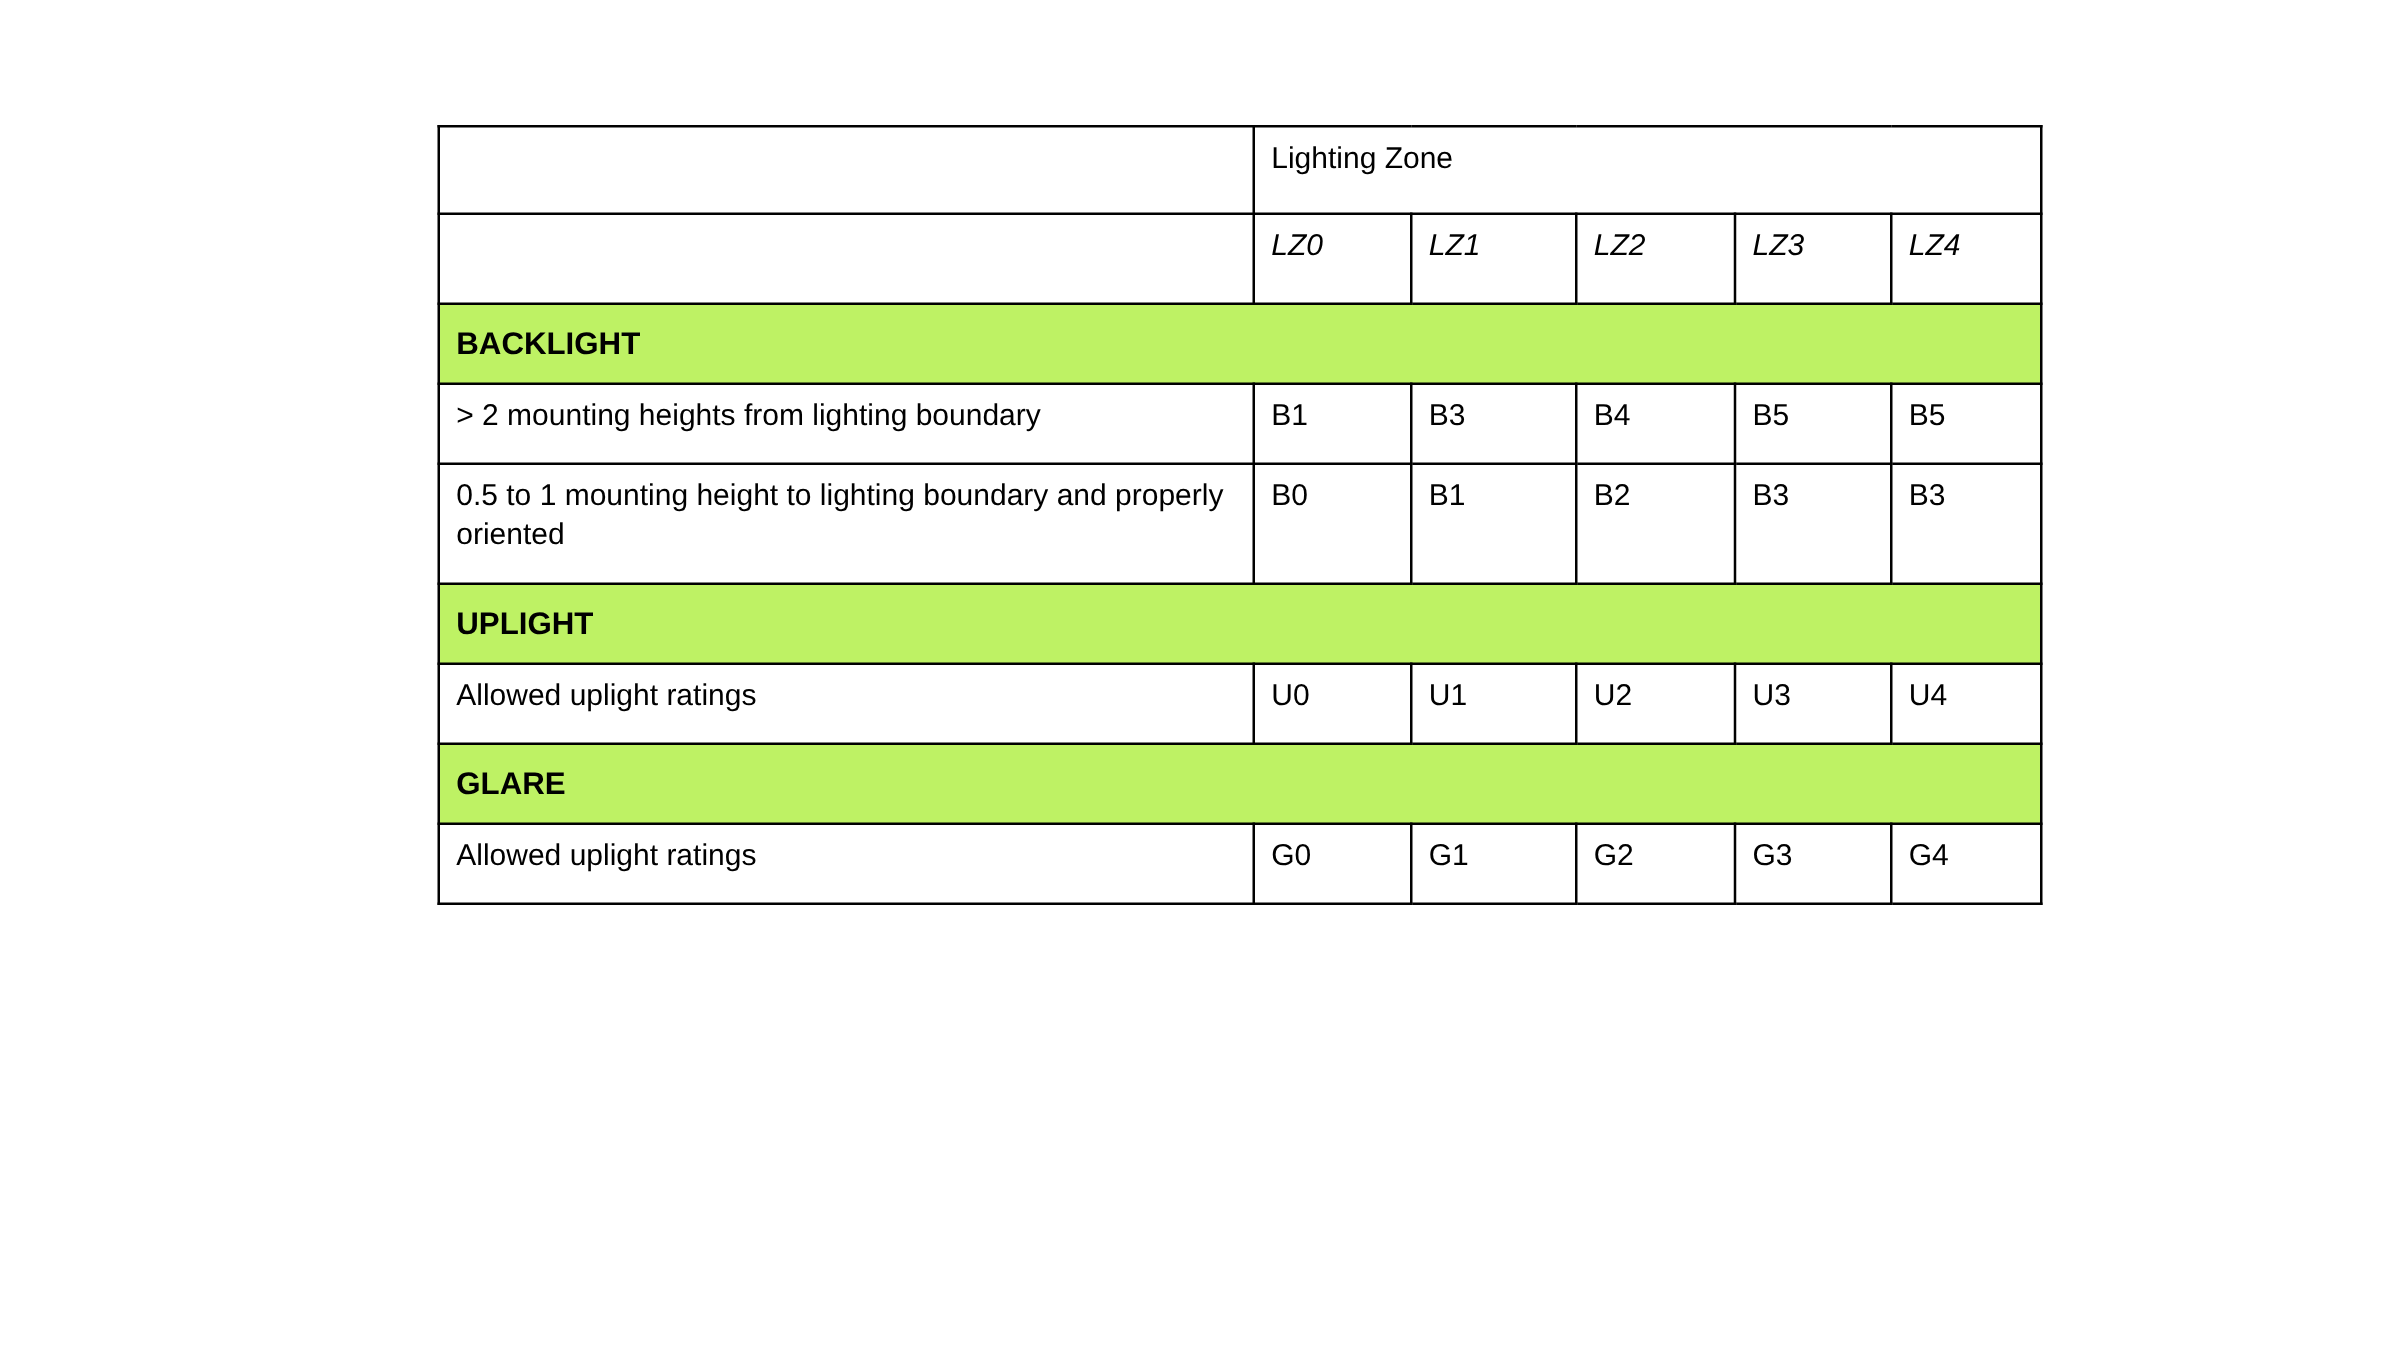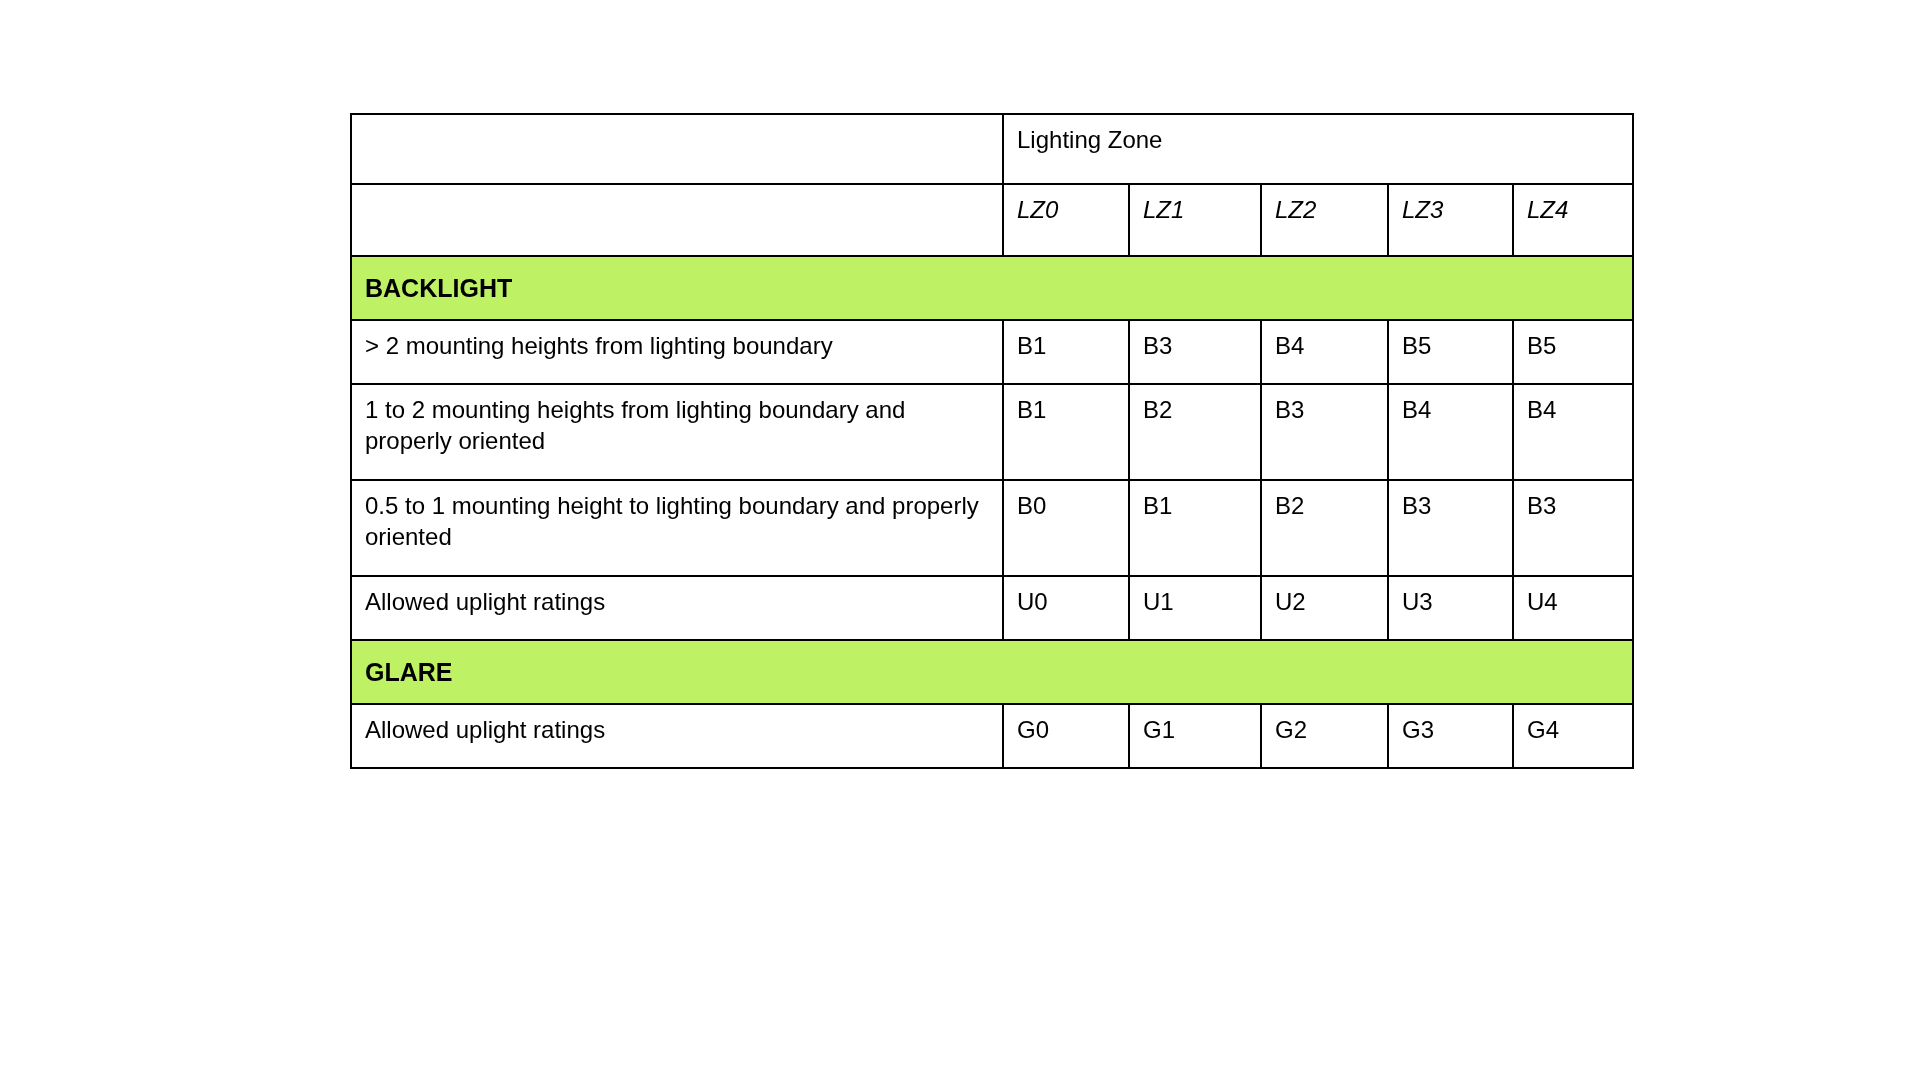--- a/index.html
+++ b/index.html
@@ -12,21 +12,21 @@
     height: 1080px;
     background: #ffffff;
     font-family: "Liberation Sans", sans-serif;
     color: #000000;
     overflow: hidden;
   }
 
   #table-wrap {
     position: absolute;
     left: 350px;
-    top: 113px;
+    top: 100px;
     width: 1014px;
   }
 
   table.bug-table {
     border-collapse: collapse;
     table-layout: fixed;
     width: 1282px;
   }
 
   table.bug-table col.desc-col  { width: 652px; }
@@ -131,36 +131,31 @@
       </tr>
       <tr class="row-1line">
         <td class="desc-cell">&gt; 2 mounting heights from lighting boundary</td>
         <td class="val-cell">B1</td>
         <td class="val-cell">B3</td>
         <td class="val-cell">B4</td>
         <td class="val-cell">B5</td>
         <td class="val-cell">B5</td>
       </tr>
       <tr class="row-2line">
-        <td class="desc-cell">1 to 2 mounting heights from lighting boundary and properly oriented</td>
-        <td class="val-cell">B1</td>
-        <td class="val-cell">B2</td>
-        <td class="val-cell">B3</td>
-        <td class="val-cell">B4</td>
-        <td class="val-cell">B4</td>
-      </tr>
-      <tr class="row-2line">
         <td class="desc-cell">0.5 to 1 mounting height to lighting boundary and properly oriented</td>
         <td class="val-cell">B0</td>
         <td class="val-cell">B1</td>
         <td class="val-cell">B2</td>
         <td class="val-cell">B3</td>
         <td class="val-cell">B3</td>
       </tr>
 
+      <tr class="section-row">
+        <td colspan="6">UPLIGHT</td>
+      </tr>
       <tr class="row-1line">
         <td class="desc-cell">Allowed uplight ratings</td>
         <td class="val-cell">U0</td>
         <td class="val-cell">U1</td>
         <td class="val-cell">U2</td>
         <td class="val-cell">U3</td>
         <td class="val-cell">U4</td>
       </tr>
 
       <tr class="section-row">

